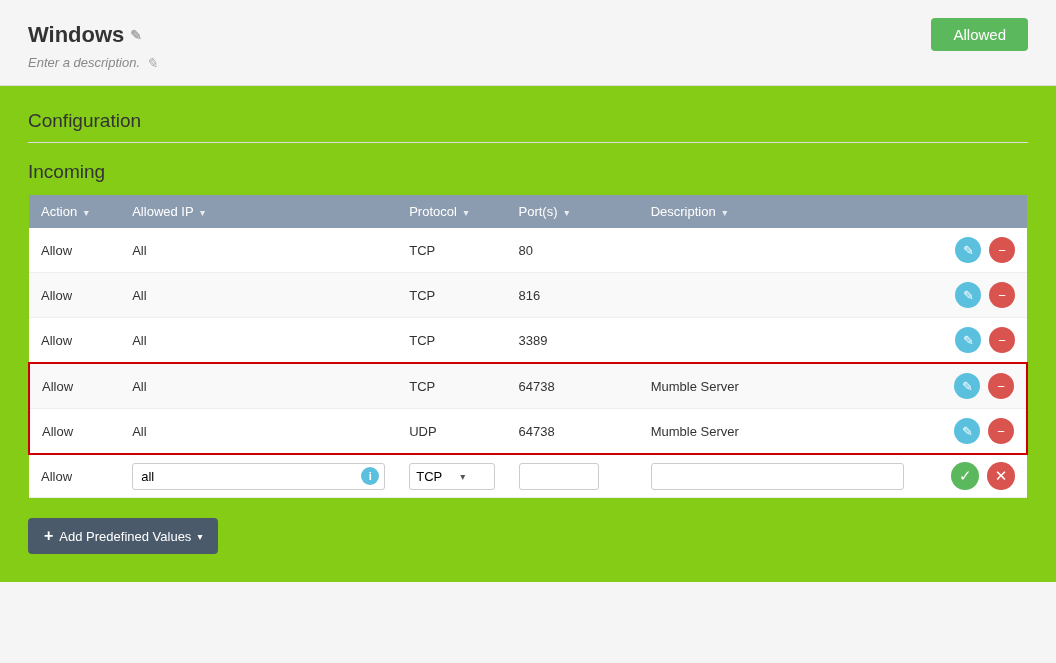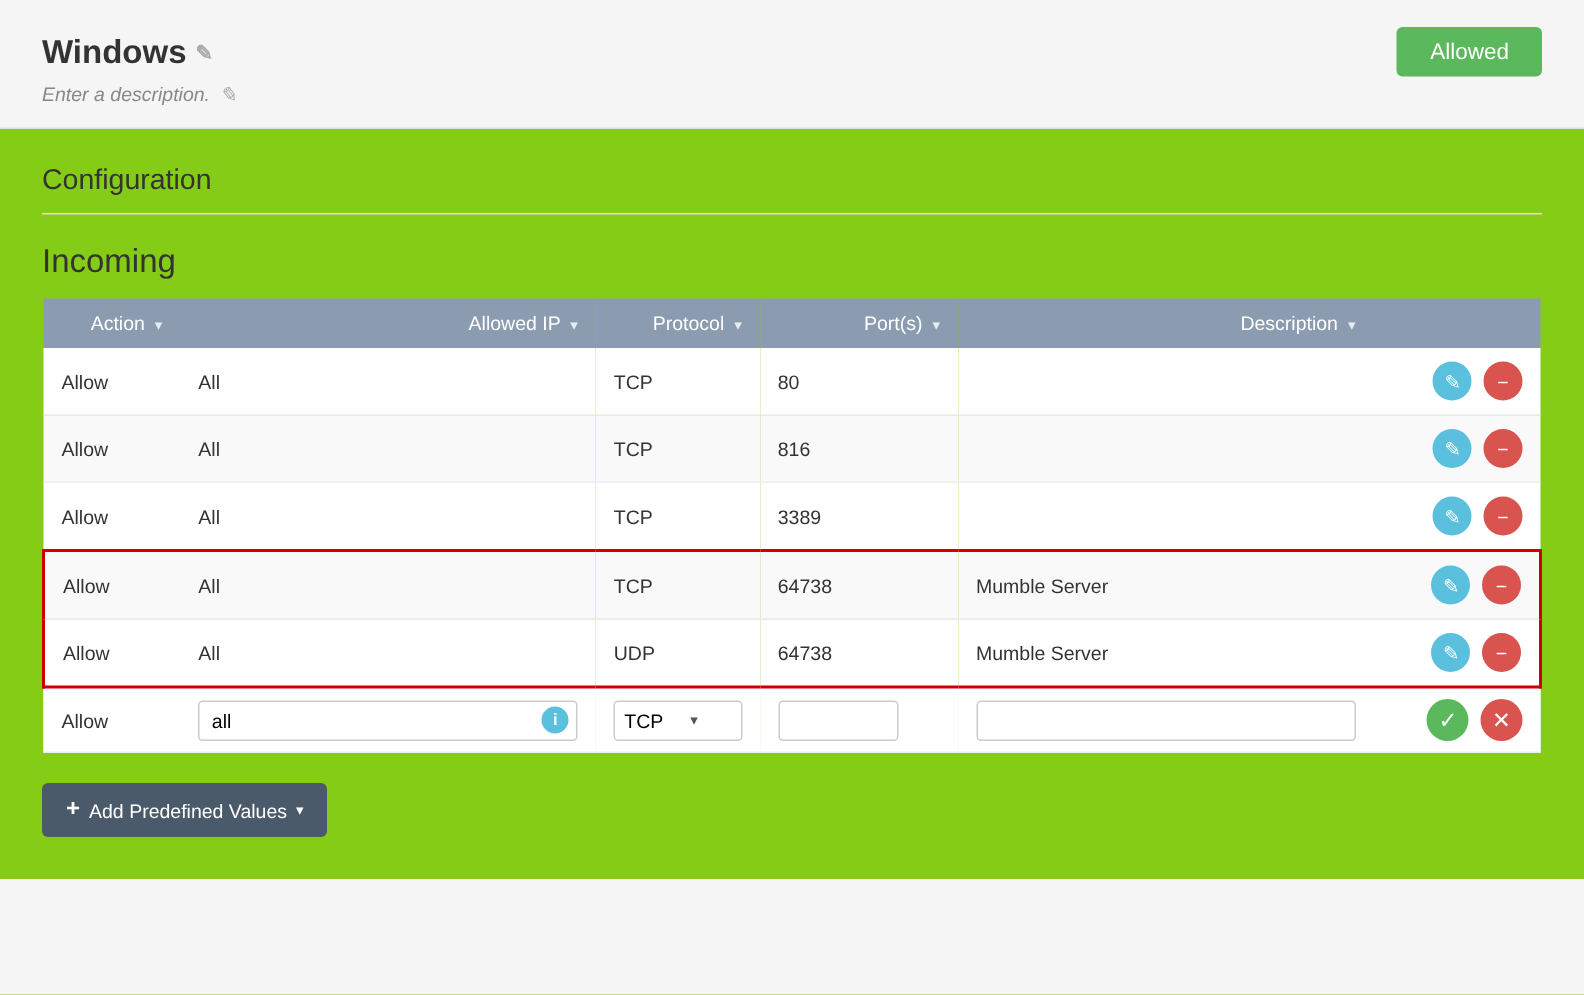--- a/index.html
+++ b/index.html
@@ -56,40 +56,40 @@
     .section-title {
       font-size: 19px;
       font-weight: normal;
       color: #333;
       padding-bottom: 10px;
       border-bottom: 1px solid #ddd;
       margin-bottom: 18px;
     }
 
     .subsection-title {
-      font-size: 22px;
+      font-size: 19px;
       font-weight: normal;
       color: #333;
       margin-bottom: 12px;
     }
 
     table {
       width: 100%;
       border-collapse: collapse;
       margin-bottom: 0;
     }
 
     thead tr {
       background: #8c9cb0;
       color: #fff;
     }
 
     thead th {
       padding: 9px 12px;
-      text-align: right;
+      text-align: left;
       font-weight: normal;
       font-size: 13px;
       cursor: pointer;
       user-select: none;
     }
 
     thead th .sort-arrow {
       font-size: 10px;
       margin-left: 3px;
       opacity: 0.8;

